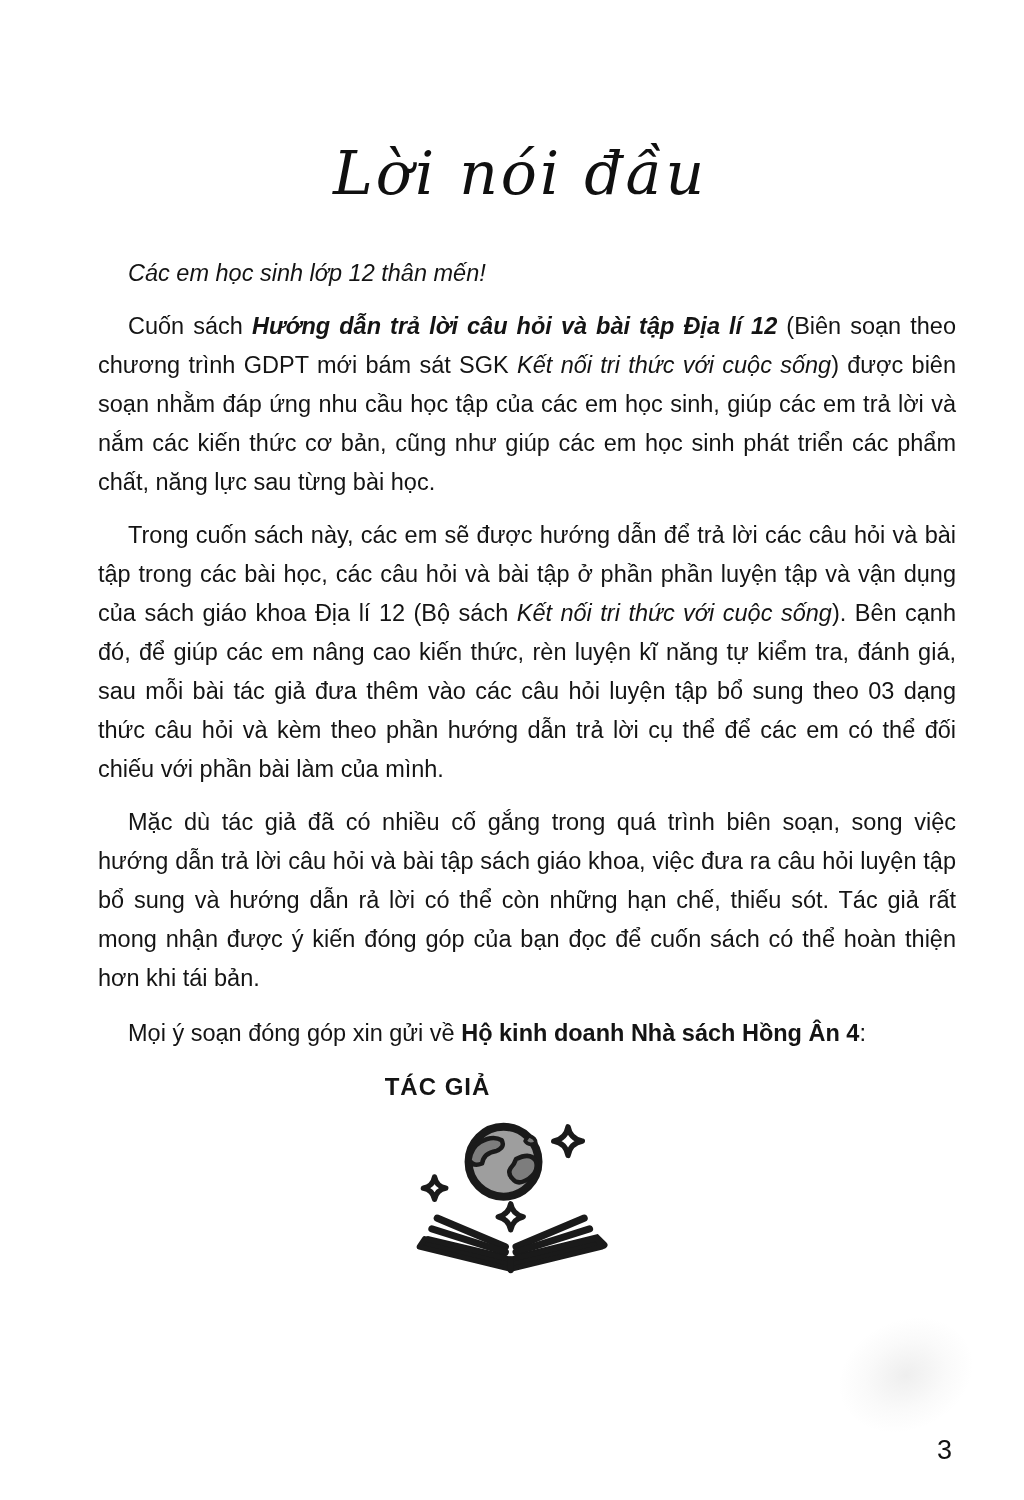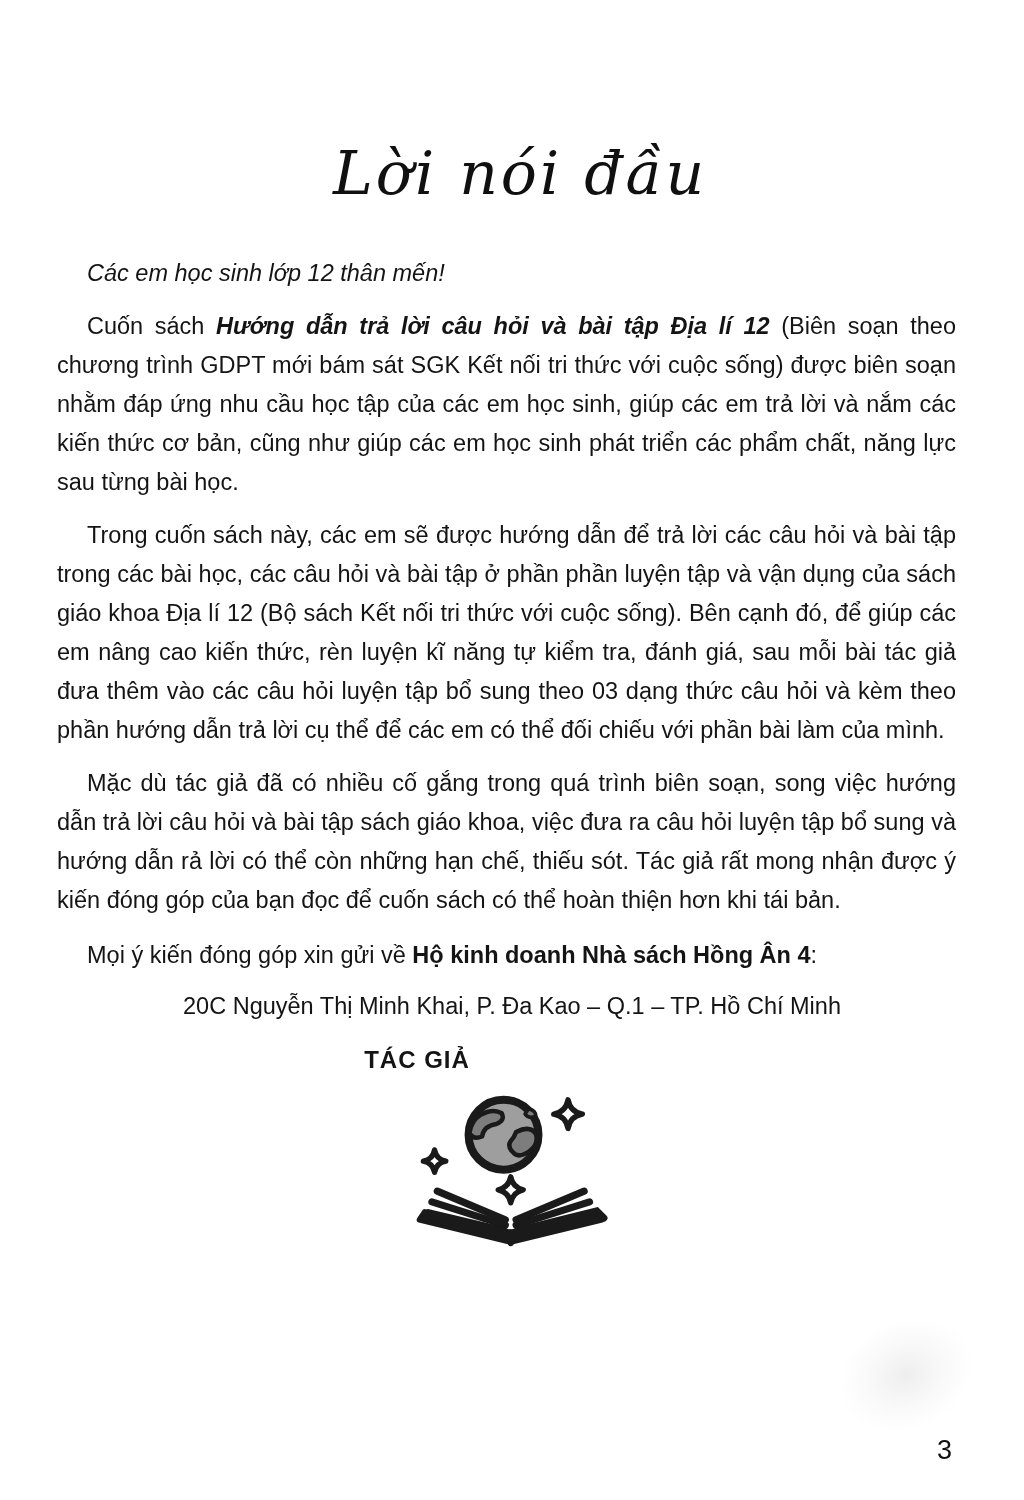--- a/index.html
+++ b/index.html
@@ -19,20 +19,21 @@
     font-style:italic;
     font-weight:500;
     font-size:60px;
     letter-spacing:3px;
     color:#101010;
     padding-left:16px;
   }
   .bodytext{
     font-size:23.5px;
     line-height:39px;
+    padding-left:41px;
   }
   .greeting{
     margin:46px 68px 0 57px;
     text-indent:30px;
     font-style:italic;
   }
   .para{
     margin:14px 68px 0 57px;
     text-align:justify;
     text-indent:30px;
@@ -50,21 +51,21 @@
     text-align:center;
   }
   .signature{
     margin:14px 190px 12px 0;
     text-align:center;
     font-weight:bold;
     font-size:24px;
     letter-spacing:1px;
   }
   .seg-b{font-weight:bold;}
-  .seg-i{}
+  .seg-i{font-style:italic;}
   .seg-bi{font-weight:bold;font-style:italic;margin-top:19px;}
   .logo-wrap{
     margin:6px auto 0 auto;
     width:240px;
     text-align:center;
   }
   .page-number{
     position:absolute;
     right:72px;
     bottom:34px;
@@ -88,22 +89,21 @@
 
   <div class="title">Lời nói đầu</div>
 
   <div class="bodytext">
     <p class="greeting">Các em học sinh lớp 12 thân mến!</p>
 
     <p class="para"><span>Cuốn sách </span><span class="seg-bi">Hướng dẫn trả lời câu hỏi và bài tập Địa lí 12</span><span> (Biên soạn theo chương trình GDPT mới bám sát SGK </span><span class="seg-i">Kết nối tri thức với cuộc sống</span><span>) được biên soạn nhằm đáp ứng nhu cầu học tập của các em học sinh, giúp các em trả lời và nắm các kiến thức cơ bản, cũng như giúp các em học sinh phát triển các phẩm chất, năng lực sau từng bài học.</span></p>
     <p class="para"><span>Trong cuốn sách này, các em sẽ được hướng dẫn để trả lời các câu hỏi và bài tập trong các bài học, các câu hỏi và bài tập ở phần phần luyện tập và vận dụng của sách giáo khoa Địa lí 12 (Bộ sách </span><span class="seg-i">Kết nối tri thức với cuộc sống</span><span>). Bên cạnh đó, để giúp các em nâng cao kiến thức, rèn luyện kĩ năng tự kiểm tra, đánh giá, sau mỗi bài tác giả đưa thêm vào các câu hỏi luyện tập bổ sung theo 03 dạng thức câu hỏi và kèm theo phần hướng dẫn trả lời cụ thể để các em có thể đối chiếu với phần bài làm của mình.</span></p>
     <p class="para"><span>Mặc dù tác giả đã có nhiều cố gắng trong quá trình biên soạn, song việc hướng dẫn trả lời câu hỏi và bài tập sách giáo khoa, việc đưa ra câu hỏi luyện tập bổ sung và hướng dẫn rả lời có thể còn những hạn chế, thiếu sót. Tác giả rất mong nhận được ý kiến đóng góp của bạn đọc để cuốn sách có thể hoàn thiện hơn khi tái bản.</span></p>
 
-    <p class="contact-line"><span>Mọi ý kiến đóng góp xin gửi về </span><span class="seg-b">Hộ kinh doanh Nhà sách Hồng Ân 4</span><span>:</span></p>
-    <p class="address-line">20C Nguyễn Thị Minh Khai, P. Đa Kao – Q.1 – TP. Hồ Chí Minh</p>
+    <p class="contact-line"><span>Mọi ý soạn đóng góp xin gửi về </span><span class="seg-b">Hộ kinh doanh Nhà sách Hồng Ân 4</span><span>:</span></p>
 
     <p class="signature">TÁC GIẢ</p>
   </div>
 
   <div class="logo-wrap">
     <svg width="215" height="160" viewBox="0 0 240 175">
 
       <g>
         <circle cx="110" cy="47" r="39" fill="#9e9e9e" stroke="#1a1a1a" stroke-width="9"></circle>
         <path d="M84 25 q14 -8 24 -2 q4 8 -6 12 q-14 2 -16 14 q-10 4 -14 -4 q2 -14 12 -20 Z" fill="#7d7d7d" stroke="#1a1a1a" stroke-width="5" stroke-linejoin="round"></path>

